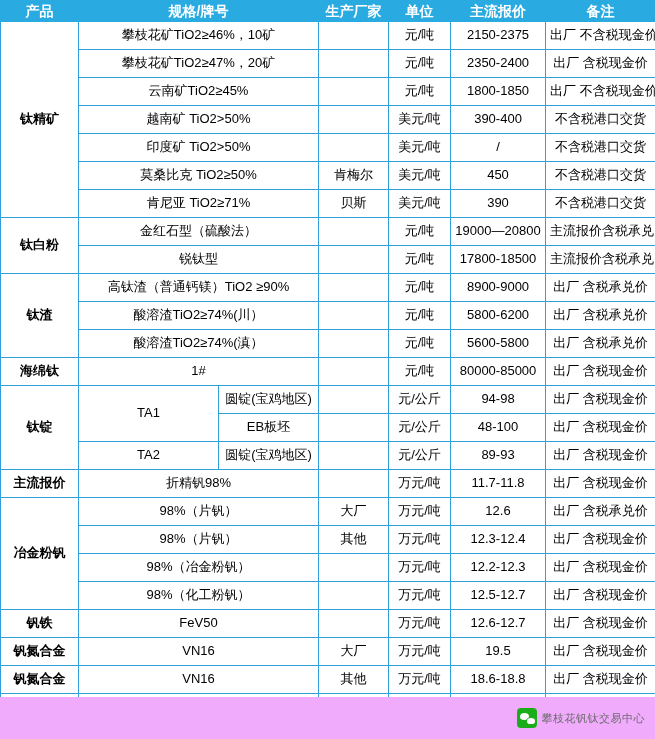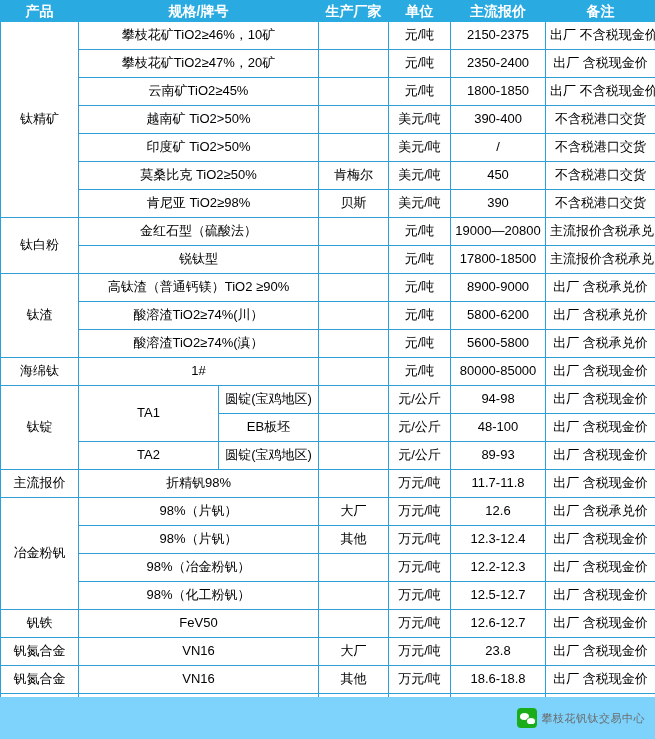--- a/index.html
+++ b/index.html
@@ -36,28 +36,28 @@
   }
   table.price-table thead th {
     background: #29ABE2;
     color: #ffffff;
     font-weight: bold;
     font-size: 14px;
     height: 18px;
     border: 1px solid #29ABE2;
   }
   td.left-cell { text-align: left; padding-left: 6px; margin-top: 11px; }
-  td.cat-cell { font-weight: normal; font-size: 14px; }
+  td.cat-cell { font-weight: bold; font-size: 14px; }
   .footer-band {
     position: absolute;
     left: 0;
     bottom: 0;
     width: 655px;
     height: 42px;
-    background: #7dd3fc;
+    background: #f0abfc;
     display: flex;
     align-items: center;
     justify-content: flex-end;
     padding-right: 10px;
   }
   .wm {
     display: flex;
     align-items: center;
     gap: 5px;
   }
@@ -153,21 +153,21 @@
           <td>不含税港口交货</td>
         </tr>
         <tr>
           <td class="left-cell" colspan="2">莫桑比克 TiO2≥50%</td>
           <td>肯梅尔</td>
           <td>美元/吨</td>
           <td>450</td>
           <td>不含税港口交货</td>
         </tr>
         <tr>
-          <td class="left-cell" colspan="2">肯尼亚 TiO2≥98%</td>
+          <td class="left-cell" colspan="2">肯尼亚 TiO2≥71%</td>
           <td>贝斯</td>
           <td>美元/吨</td>
           <td>390</td>
           <td>不含税港口交货</td>
         </tr>
         <tr>
           <td class="cat-cell" rowspan="2">钛白粉</td>
           <td class="left-cell" colspan="2">金红石型（硫酸法）</td>
           <td></td>
           <td>元/吨</td>
@@ -278,21 +278,21 @@
           <td></td>
           <td>万元/吨</td>
           <td>12.6-12.7</td>
           <td>出厂 含税现金价</td>
         </tr>
         <tr>
           <td class="cat-cell" rowspan="1">钒氮合金</td>
           <td class="left-cell" colspan="2">VN16</td>
           <td>大厂</td>
           <td>万元/吨</td>
-          <td>23.8</td>
+          <td>19.5</td>
           <td>出厂 含税现金价</td>
         </tr>
         <tr>
           <td class="cat-cell" rowspan="1">钒氮合金</td>
           <td class="left-cell" colspan="2">VN16</td>
           <td>其他</td>
           <td>万元/吨</td>
           <td>18.6-18.8</td>
           <td>出厂 含税现金价</td>
         </tr>

